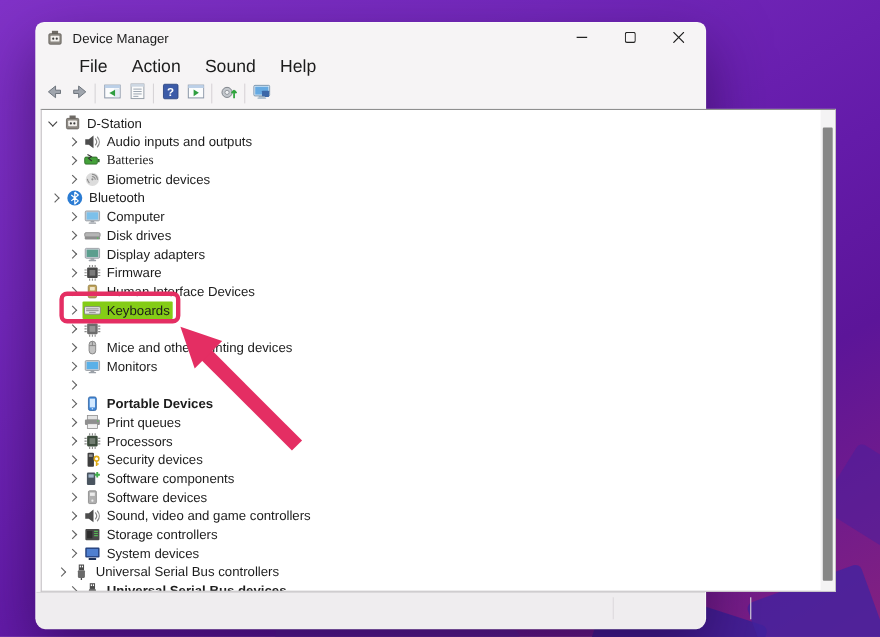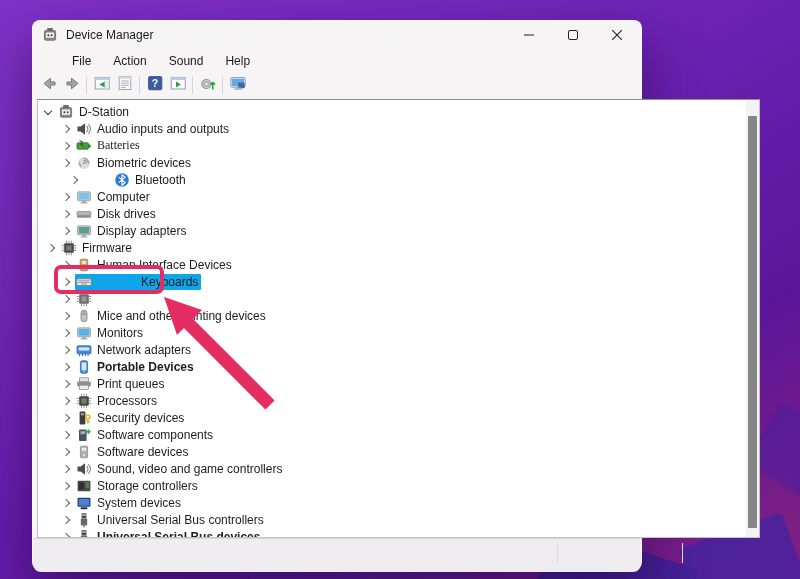--- a/index.html
+++ b/index.html
@@ -8,31 +8,31 @@
     background:linear-gradient(150deg,#8132c8 0%,#7428bc 28%,#641ba9 55%,#5c1599 72%,#84217f 100%);}
   .bloom{position:absolute;border-radius:6px;}
   .win{position:absolute;left:32px;top:20px;width:610px;height:550px;background:#f6f4f5;
     border-radius:8px;box-shadow:0 22px 55px rgba(25,0,50,.5);border:1px solid rgba(255,255,255,.35);box-sizing:border-box;}
   .titlebar{position:absolute;left:0;top:0;width:100%;height:28px;display:flex;align-items:center;}
   .app-icon{margin-left:9px;width:16px;height:16px;}
   .title{margin-left:8px;font-size:12px;color:#1b1b1b;}
   .caption-controls{position:absolute;right:2px;top:0;height:28px;display:flex;}
   .cap-btn{width:44px;height:28px;display:flex;align-items:center;justify-content:center;}
   .menubar{position:absolute;left:0;top:28px;width:100%;height:23px;display:flex;align-items:center;padding-left:28px;box-sizing:border-box;}
-  .menu-item{padding:3px 11px;font-size:12px;color:#1b1b1b;}
+  .menu-item{padding:3px 11px;font-size:16px;color:#1b1b1b;}
   .toolbar{position:absolute;left:0;top:51px;width:100%;height:26px;display:flex;align-items:center;padding-left:4px;box-sizing:border-box;}
   .tb-btn{width:23px;height:22px;display:flex;align-items:center;justify-content:center;}
   .tb-sep{width:1px;height:18px;background:#d7d4d7;margin:0 3px;}
   .treepanel{position:absolute;left:4px;top:78px;width:723px;height:439px;background:#ffffff;
     border:1px solid #c4c1c4;border-top-color:#8f8f8f;box-sizing:border-box;overflow:hidden;}
   .row{position:absolute;height:17px;display:flex;align-items:center;white-space:nowrap;}
   .row .chev{width:5px;height:5px;border:solid #606060;border-width:1.3px 1.3px 0 0;transform:rotate(45deg);margin:0 6px 0 3px;flex:none;}
   .row .chev.down{transform:rotate(135deg);border-color:#3f3f3f;margin-top:-2px;}
   .selwrap{display:flex;align-items:center;padding:0 3px 0 1px;border-radius:1px;}
-  .selwrap.sel{background:#0ea5e9;gap:44px;}
+  .selwrap.sel{background:#84cc16;}
   .ticon{width:16px;height:16px;margin-right:5px;flex:none;display:flex;align-items:center;}
   .tlabel{font-size:12px;color:#1c1c1c;}
   .scrollbar{position:absolute;right:0;top:0;width:13px;height:100%;background:#f4f3f4;}
   .thumb{position:absolute;left:2px;top:16px;width:9px;height:412px;background:#868686;border-radius:1px;}
   .statusbar{position:absolute;left:0;top:517px;width:100%;height:33px;background:#efedef;
     border-top:1px solid #d8d5d8;border-radius:0 0 8px 8px;}
   .sb-sep{position:absolute;top:4px;width:1px;height:20px;background:#dcd9dc;}
   .anno-box{position:absolute;left:54px;top:265px;width:110px;height:29px;border:4px solid #e42e63;border-radius:7px;box-sizing:border-box;z-index:30;}
   .anno-arrow{position:absolute;left:150px;top:283px;z-index:30;}
 </style>
@@ -192,21 +192,21 @@
               <span class="ticon">
                 <svg width="16" height="16" viewBox="0 0 16 16">
                   <circle cx="8" cy="8" r="6" fill="#dcdcdc"></circle>
                   <path d="M8 3.5a4.5 4.5 0 0 1 4.5 4.5M8 5.5a2.5 2.5 0 0 1 2.5 2.5M5 11a4.5 4.5 0 0 1-1.5-3" stroke="#8f8f8f" stroke-width="1.1" fill="none" stroke-linecap="round"></path>
                   <circle cx="8" cy="8" r="1" fill="#8f8f8f"></circle>
                 </svg>
               </span>
               <span class="tlabel">Biometric devices</span>
             </span>
           </div>
-          <div class="row" style="top: 71px; left: 30px; gap: 30px;">
+          <div class="row" style="top: 71px; left: 6px;">
             <span class="chev"></span>
             <span class="selwrap">
               <span class="ticon">
                 <svg width="16" height="16" viewBox="0 0 16 16">
                   <circle cx="8" cy="8" r="6.8" fill="#2b7cd3"></circle>
                   <path d="M8 2.6v10.8L11.2 10.6 4.8 5.2m0 5.4l6.4-5.4L8 2.6" stroke="#fff" stroke-width="1.1" fill="none" stroke-linejoin="round"></path>
                 </svg>
               </span>
               <span class="tlabel">Bluetooth</span>
             </span>
@@ -245,21 +245,21 @@
                 <svg width="16" height="16" viewBox="0 0 16 16">
                   <rect x="1.5" y="2.8" width="13" height="9" rx="1" fill="#c8ced5" stroke="#8a9097" stroke-width=".7"></rect>
                   <rect x="2.8" y="4" width="10.4" height="6.6" fill="#5b9e8e"></rect>
                   <rect x="6.3" y="11.8" width="3.4" height="1.4" fill="#9aa0a7"></rect>
                   <rect x="4.6" y="13.2" width="6.8" height="1.2" rx=".5" fill="#9aa0a7"></rect>
                 </svg>
               </span>
               <span class="tlabel">Display adapters</span>
             </span>
           </div>
-          <div class="row" style="top: 139px; left: 7px;">
+          <div class="row" style="top: 139px; left: 22px;">
             <span class="chev"></span>
             <span class="selwrap">
               <span class="ticon">
                 <svg width="16" height="16" viewBox="0 0 16 16">
                   <path d="M5.5 .8v2M8 .8v2M10.5 .8v2M5.5 13.2v2M8 13.2v2M10.5 13.2v2M.8 5.5h2M.8 8h2M.8 10.5h2M13.2 5.5h2M13.2 8h2M13.2 10.5h2" stroke="#8a8a8a" stroke-width="1"></path>
                   <rect x="3.2" y="3.2" width="9.6" height="9.6" rx="1" fill="#474747"></rect>
                   <rect x="5.4" y="5.4" width="5.2" height="5.2" fill="rgba(255,255,255,.28)"></rect>
                 </svg>
               </span>
               <span class="tlabel">Firmware</span>
@@ -326,30 +326,20 @@
                   <rect x="2.8" y="4" width="10.4" height="6.6" fill="#59b0e8"></rect>
                   <rect x="6.3" y="11.8" width="3.4" height="1.4" fill="#9aa0a7"></rect>
                   <rect x="4.6" y="13.2" width="6.8" height="1.2" rx=".5" fill="#9aa0a7"></rect>
                 </svg>
               </span>
               <span class="tlabel">Monitors</span>
             </span>
           </div>
           <div class="row" style="top: 241px; left: 22px;">
             <span class="chev"></span>
-            <span class="selwrap">
-              <span class="ticon">
-                <svg width="16" height="16" viewBox="0 0 16 16">
-                  <rect x="1" y="3.8" width="14" height="8" rx="1" fill="#3f86d6" stroke="#2c5f9e" stroke-width=".7"></rect>
-                  <rect x="2.6" y="5.4" width="10.8" height="3.2" fill="#cfe6ff"></rect>
-                  <path d="M3.6 11.8v2.4M6.4 11.8v2.4M9.2 11.8v2.4M12 11.8v2.4" stroke="#2c5f9e" stroke-width="1"></path>
-                </svg>
-              </span>
-              <span class="tlabel">Network adapters</span>
-            </span>
           </div>
           <div class="row" style="top: 258px; left: 22px; font-weight: bold;">
             <span class="chev"></span>
             <span class="selwrap">
               <span class="ticon">
                 <svg width="16" height="16" viewBox="0 0 16 16">
                   <rect x="4.4" y="1.8" width="7.2" height="12.4" rx="1.6" fill="#3f86d6" stroke="#2c5f9e" stroke-width=".7"></rect>
                   <rect x="5.6" y="3.4" width="4.8" height="8" fill="#d3e9ff"></rect>
                   <circle cx="8" cy="12.6" r=".7" fill="#d3e9ff"></circle>
                 </svg>
@@ -455,21 +445,21 @@
               <span class="ticon">
                 <svg width="16" height="16" viewBox="0 0 16 16">
                   <rect x="1.5" y="2.8" width="13" height="9" rx="1" fill="#24407c"></rect>
                   <rect x="2.8" y="4" width="10.4" height="6.6" fill="#4f7fd0"></rect>
                   <rect x="4.6" y="12.2" width="6.8" height="2" rx=".5" fill="#1c3159"></rect>
                 </svg>
               </span>
               <span class="tlabel">System devices</span>
             </span>
           </div>
-          <div class="row" style="top: 411px; left: 22px; justify-content: flex-end;">
+          <div class="row" style="top: 411px; left: 12px; justify-content: flex-end;">
             <span class="chev"></span>
             <span class="selwrap">
               <span class="ticon">
                 <svg width="16" height="16" viewBox="0 0 16 16">
                   <rect x="5.6" y="1.2" width="4.8" height="5.2" fill="#4a4a4a"></rect>
                   <rect x="6.5" y="2.2" width="1.1" height="1.6" fill="#fff"></rect>
                   <rect x="8.4" y="2.2" width="1.1" height="1.6" fill="#fff"></rect>
                   <rect x="4.8" y="6.4" width="6.4" height="7" rx="1" fill="#6a6a6a"></rect>
                   <line x1="8" y1="13.4" x2="8" y2="15.2" stroke="#4a4a4a" stroke-width="1.2"></line>
                 </svg>

